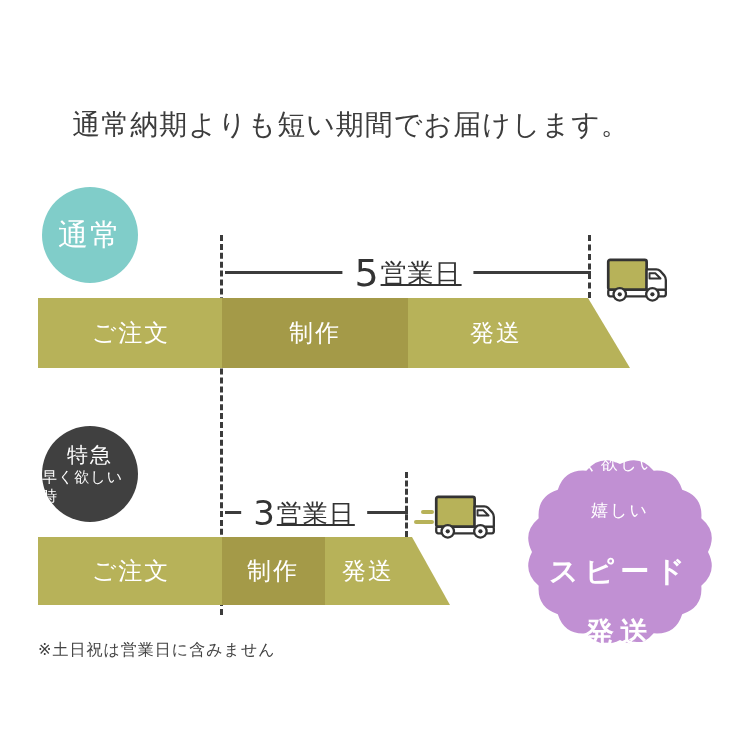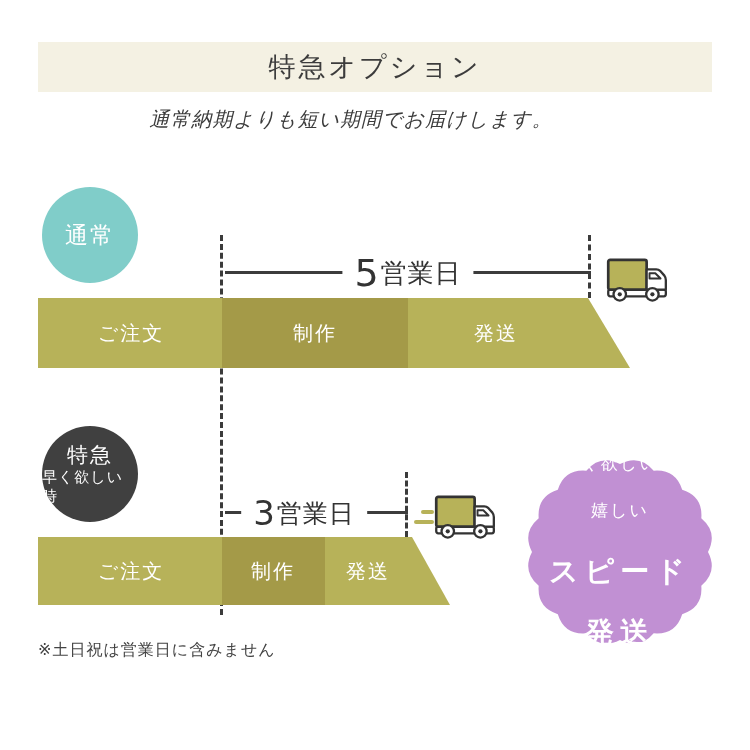--- a/index.html
+++ b/index.html
@@ -6,54 +6,54 @@
   #stage{
     position:relative;width:750px;height:750px;background:#ffffff;
     font-family:"DejaVu Sans",sans-serif;overflow:hidden;color:#3e3e3e;
   }
   .abs{position:absolute;}
 
   
   .header-bar{left:38px;top:42px;width:674px;height:50px;background:#f4f1e3;
     display:flex;align-items:center;justify-content:center;}
   .header-title{font-size:27px;letter-spacing:3px;color:#3c3c3c;}
-  .subtitle{left:0;top:106px;width:702px;text-align:center;font-size:20px;
-    letter-spacing:1px;color:#3c3c3c;font-style:italic;}
+  .subtitle{left:0;top:106px;width:702px;text-align:center;font-size:28px;
+    letter-spacing:1px;color:#3c3c3c;}
 
   
   .flow-circle{width:96px;height:96px;border-radius:50%;display:flex;
     flex-direction:column;align-items:center;justify-content:center;color:#fff;}
-  .circle-normal{left:42px;top:187px;background:#80cdc9;font-size:23px;letter-spacing:2px;}
+  .circle-normal{left:42px;top:187px;background:#80cdc9;font-size:30px;letter-spacing:2px;}
   .circle-express{left:42px;top:426px;background:#404040;}
   .circle-express .l1{font-size:21px;letter-spacing:2px;line-height:1.25;}
   .circle-express .l2{font-size:15px;letter-spacing:1px;line-height:1.25;}
 
   
   .vdash{width:0;border-left:3px dashed #3b3b3b;}
   .vdash1{left:220px;top:235px;height:380px;}
   .vdash2{left:588px;top:235px;height:63px;}
   .vdash3{left:405px;top:472px;height:65px;}
 
   
   .hline{height:0;border-top:3px solid #3c3c3c;}
   .hline1{left:225px;top:271px;width:366px;}
   .hline2{left:225px;top:511px;width:183px;}
   .duration-label{top:0;height:44px;display:flex;align-items:center;
     background:#ffffff;padding:0 12px;transform:translateX(-50%);color:#333;z-index:3;}
   .duration1{left:408px;top:251px;}
   .duration2{left:304px;top:491px;}
   .duration-label .num{font-size:38px;line-height:1;}
-  .duration-label .unit{font-size:26px;line-height:1;margin-left:2px;letter-spacing:1px;}
+  .duration-label .unit{font-size:26px;line-height:1;margin-left:2px;letter-spacing:1px;text-decoration:underline;}
   .duration2 .num{font-size:34px;}
   .duration2 .unit{font-size:25px;}
 
   
   .bar{color:#fff;}
   .bar .step{position:absolute;top:50%;transform:translate(-50%,-50%);
-    font-size:20px;letter-spacing:2px;white-space:nowrap;}
+    font-size:24px;letter-spacing:2px;white-space:nowrap;}
   .bar1{left:38px;top:298px;width:592px;height:70px;
     background:linear-gradient(90deg,#b7b259 0 184px,#a49a48 184px 370px,#b7b259 370px 100%);
     clip-path:polygon(0 0,550px 0,592px 100%,0 100%);}
   .bar2{left:38px;top:537px;width:412px;height:68px;
     background:linear-gradient(90deg,#b7b259 0 184px,#a49a48 184px 287px,#b7b259 287px 100%);
     clip-path:polygon(0 0,374px 0,412px 100%,0 100%);}
 
   
   .truck{width:68px;height:48px;}
   .truck1{left:604px;top:255px;}
@@ -72,23 +72,20 @@
   .badge-text .b1{font-size:29px;font-weight:bold;letter-spacing:6px;line-height:1.3;}
   .badge-text .b2{font-size:29px;font-weight:bold;letter-spacing:6px;line-height:1.3;}
 
   .footnote{left:38px;top:640px;font-size:16px;color:#434343;letter-spacing:1px;}
 </style>
 </head>
 <body>
 
 <div id="stage">
 
-  <div class="abs header-bar">
-    <div class="header-title">特急オプション</div>
-  </div>
   <div class="abs subtitle">通常納期よりも短い期間でお届けします。</div>
 
   <div class="abs flow-circle circle-normal">
     <span>通常</span>
   </div>
 
   <div class="abs vdash vdash1"></div>
   <div class="abs vdash vdash2"></div>
 
   <div class="abs hline hline1"></div>

